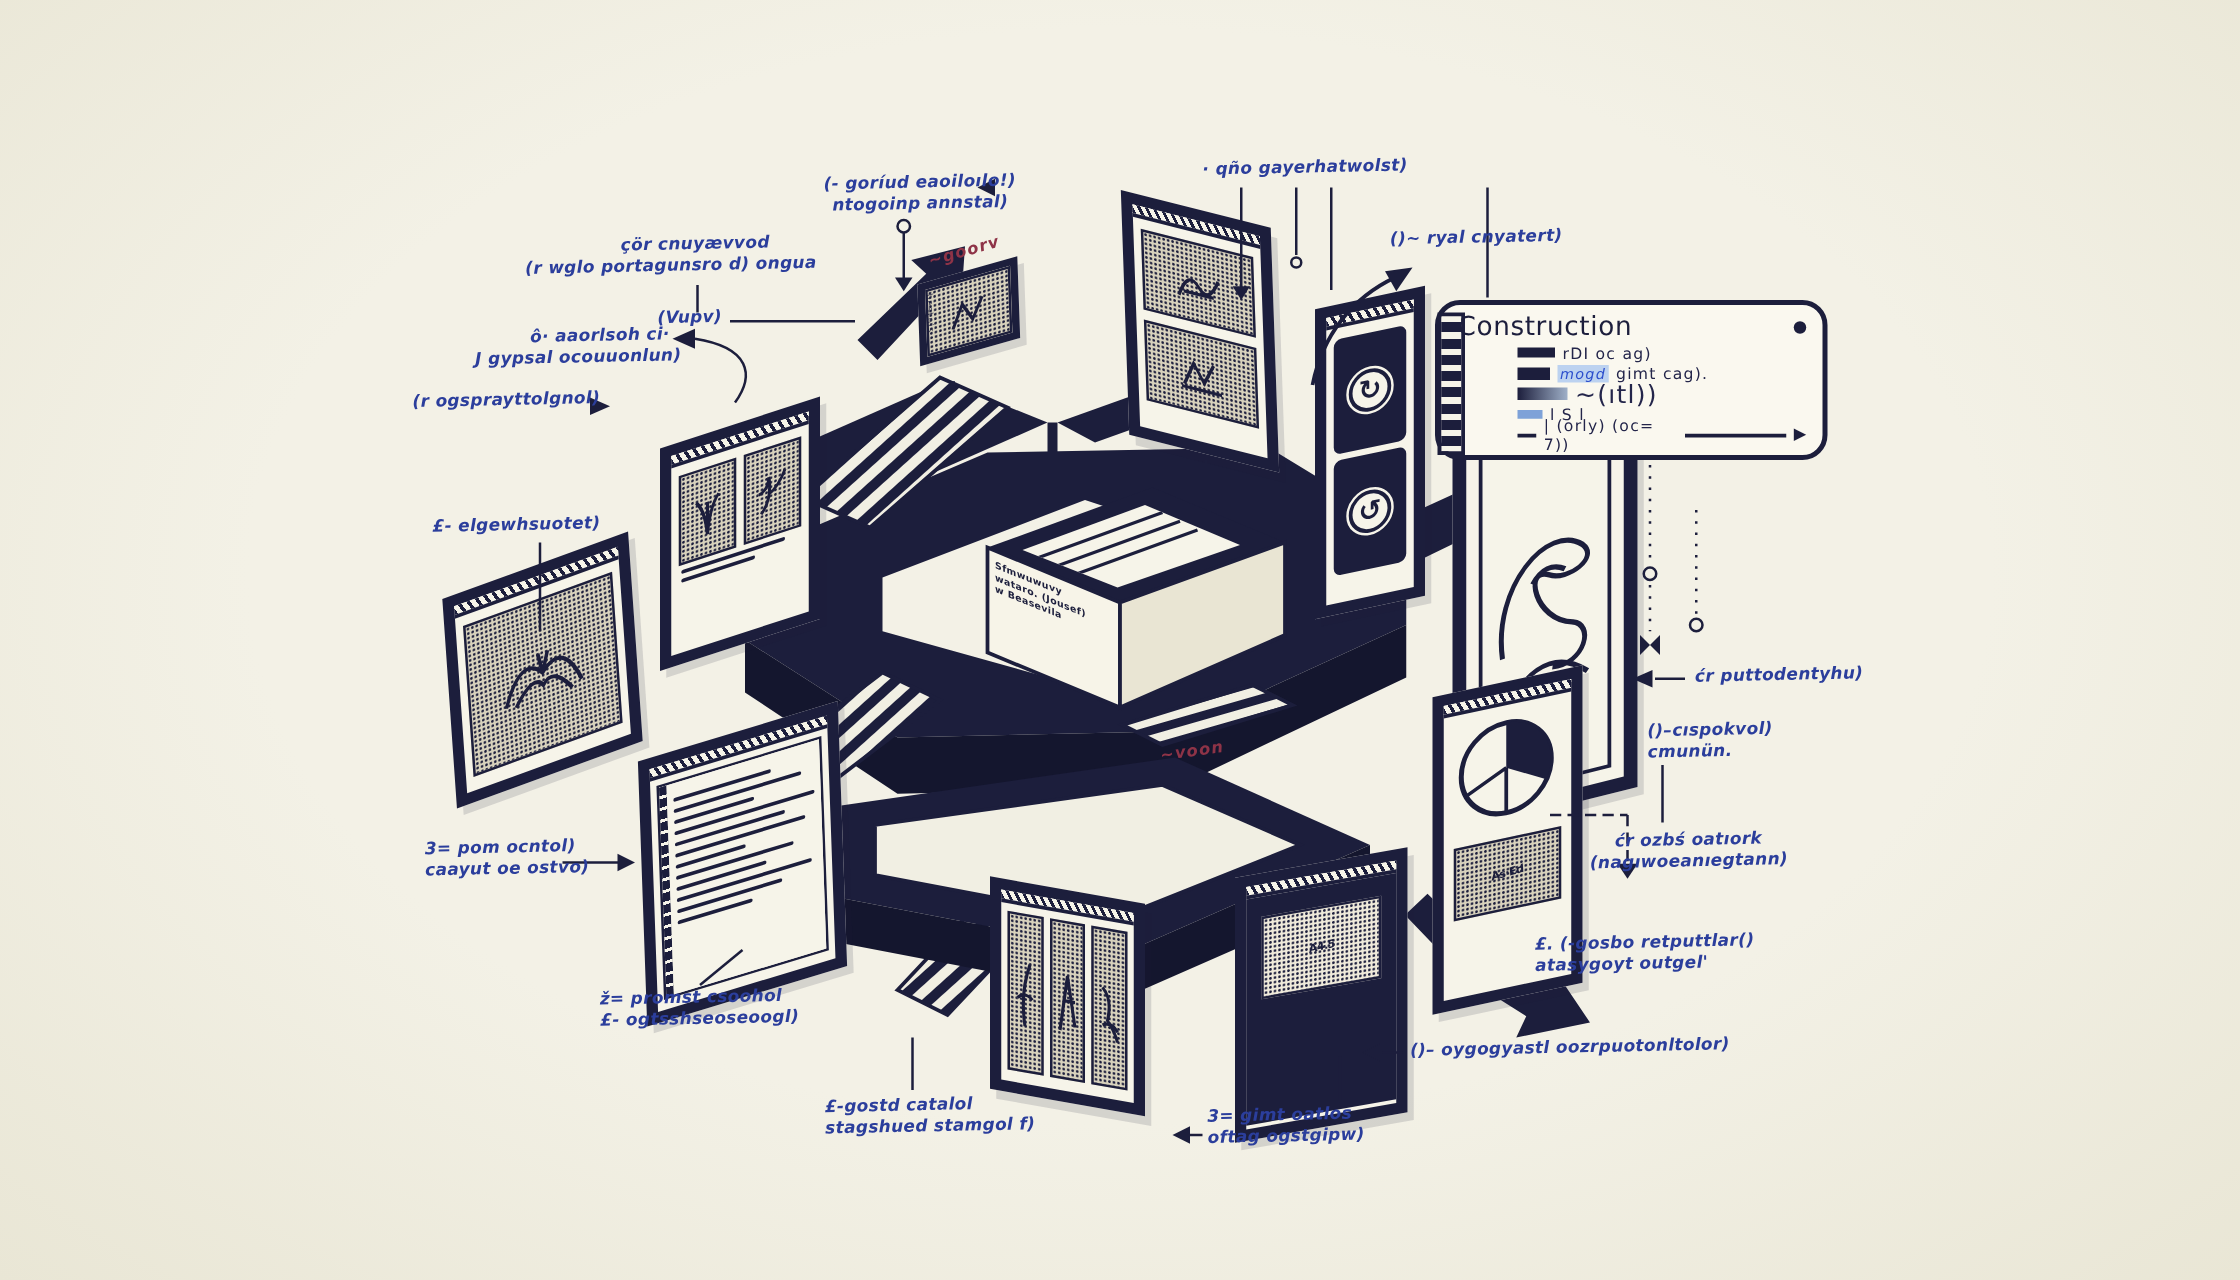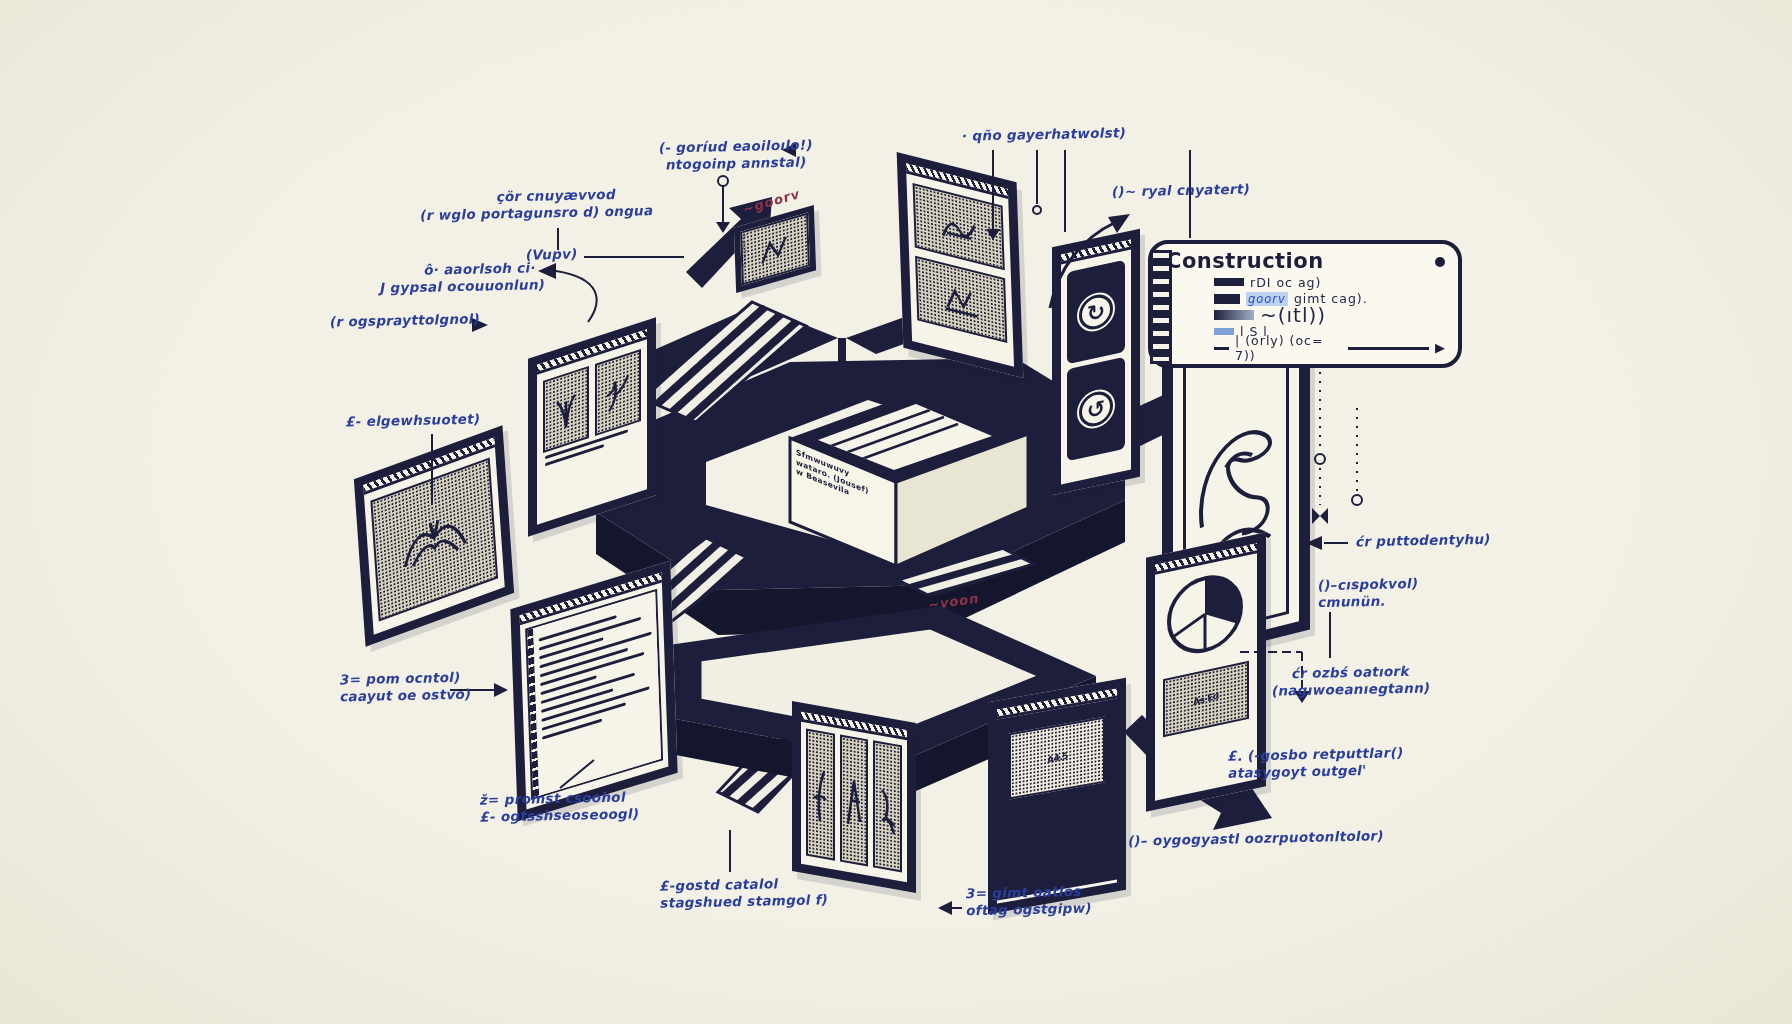--- a/index.html
+++ b/index.html
@@ -54,21 +54,21 @@
     transform:rotate(-1.2deg)}
   .note .ln{display:block}
   .note.center{text-align:center}.note.right{text-align:right}
   .squig{position:absolute;z-index:9;color:var(--maroon);font-style:italic;font-weight:bold;
     font-size:13px;letter-spacing:1px}
 
   
   #bubble{position:absolute;left:1148px;top:240px;width:314px;height:128px;z-index:6;
     background:#faf8ef;border:4px solid var(--ink);border-radius:20px;
     padding:5px 12px 6px 14px}
-  #bubble .title{font-size:21px;font-weight:bold;color:var(--ink);letter-spacing:.5px}
+  #bubble .title{font-size:21px;font-weight:normal;color:var(--ink);letter-spacing:.5px}
   #bubble .dot{position:absolute;right:13px;top:13px;width:10px;height:10px;border-radius:50%;
     background:var(--ink)}
   .codeblock{margin:1px 0 0 48px;color:#23254a;font-size:12.5px;letter-spacing:1px}
   .c-row{display:flex;align-items:center;gap:6px;margin:1.5px 0;height:15px}
   .bar{display:inline-block;background:var(--ink)}
   .b1{width:30px;height:8px}.b2{width:26px;height:10px}
   .b3{width:40px;height:10px;background:linear-gradient(90deg,var(--ink),#9fb0c8)}
   .b4{width:20px;height:7px;background:#7ea2d8}
   .c-hl{background:var(--hl);color:#2b4ecc;padding:0 2px;font-size:11.5px;font-style:italic}
   .a-line{display:inline-block;height:3px;background:var(--ink)}
@@ -305,21 +305,21 @@
   <div id="bubble">
     <div class="dot"></div>
     <div class="title">Construction</div>
     <div class="codeblock">
       <div class="c-row">
           <span class="bar b1"></span>
         <span>rDI oc ag)</span>
         </div>
       <div class="c-row">
           <span class="bar b2"></span>
-        <span class="c-hl">goorv</span>
+        <span class="c-hl">mogd</span>
         <span>gimt cag).</span>
         </div>
       <div class="c-row">
           <span class="bar b3"></span>
         <span style="font-size:20px">~(ıtl))</span>
         </div>
       <div class="c-row">
           <span class="bar b4"></span>
         <span>l S l</span>
         </div>

